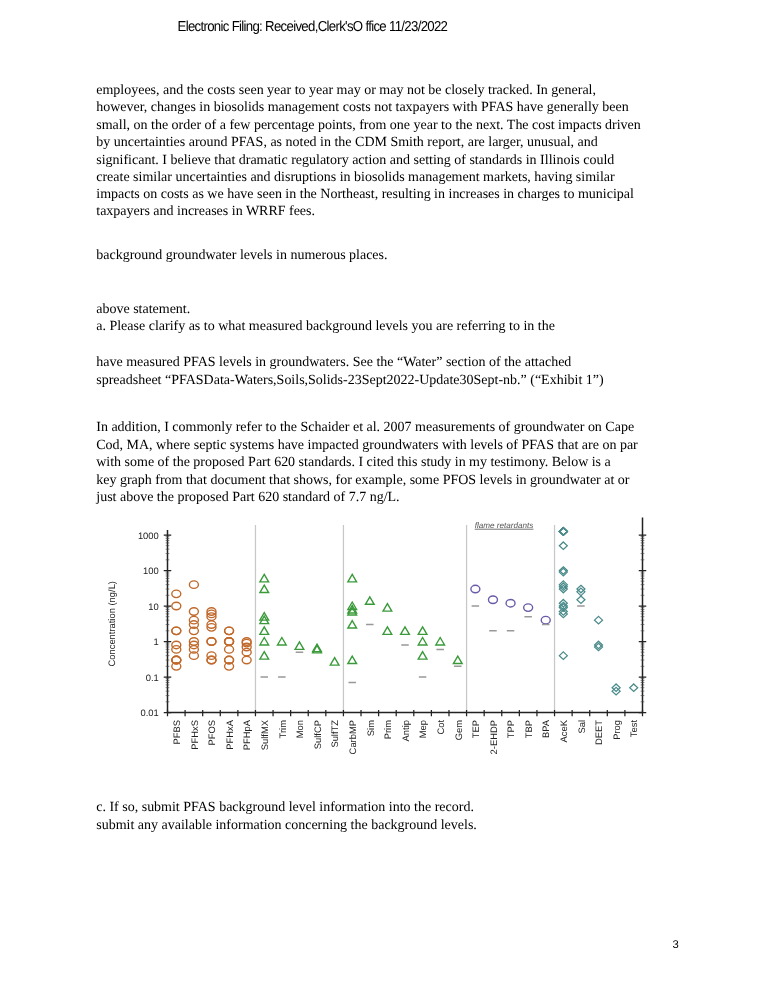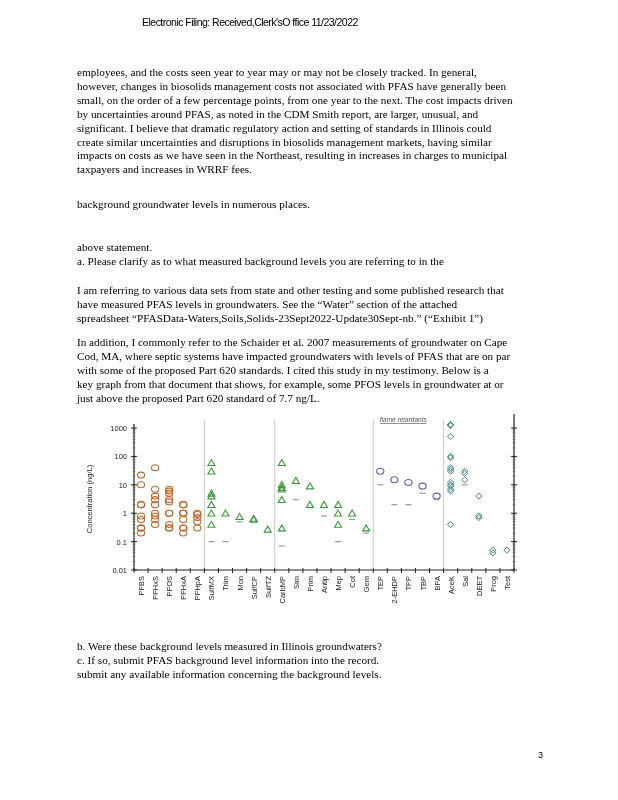--- a/index.html
+++ b/index.html
@@ -27,54 +27,52 @@
 </head>
 <body>
 
 <div class="header">
   <span>Electronic Filing: Received,Clerk'sO ffice 11/23/2022</span>
 </div>
 
 <div class="page">
   <div class="para" style="top:66px">
     <div>employees, and the costs seen year to year may or may not be closely tracked. In general,</div>
-    <div>however, changes in biosolids management costs not associated with PFAS have generally been</div>
+    <div>however, changes in biosolids management costs not taxpayers with PFAS have generally been</div>
     <div>small, on the order of a few percentage points, from one year to the next. The cost impacts driven</div>
     <div>by uncertainties around PFAS, as noted in the CDM Smith report, are larger, unusual, and</div>
     <div>significant. I believe that dramatic regulatory action and setting of standards in Illinois could</div>
     <div>create similar uncertainties and disruptions in biosolids management markets, having similar</div>
     <div>impacts on costs as we have seen in the Northeast, resulting in increases in charges to municipal</div>
     <div>taxpayers and increases in WRRF fees.</div>
   </div>
 
   <div class="para" style="top:198px">
     <div>background groundwater levels in numerous places.</div>
   </div>
 
   <div class="para" style="top:241px">
     <div>above statement.</div>
     <div>a. Please clarify as to what measured background levels you are referring to in the</div>
   </div>
 
   <div class="para" style="top:284px">
-    <div>I am referring to various data sets from state and other testing and some published research that</div>
     <div>have measured PFAS levels in groundwaters.  See the “Water” section of the attached</div>
     <div>spreadsheet “PFASData-Waters,Soils,Solids-23Sept2022-Update30Sept-nb.” (“Exhibit 1”)</div>
   </div>
 
   <div class="para" style="top:336px">
     <div>In addition, I commonly refer to the Schaider et al. 2007 measurements of groundwater on Cape</div>
     <div>Cod, MA, where septic systems have impacted groundwaters with levels of PFAS that are on par</div>
     <div>with some of the proposed Part 620 standards.  I cited this study in my testimony.  Below is a</div>
     <div>key graph from that document that shows, for example, some PFOS levels in groundwater at or</div>
     <div>just above the proposed Part 620 standard of 7.7 ng/L.</div>
   </div>
 
   <div class="para" style="top:640px">
-    <div>b. Were these background levels measured in Illinois groundwaters?</div>
     <div>c. If so, submit PFAS background level information into the record.</div>
     <div>submit any available information concerning the background levels.</div>
   </div>
 </div>
 
 <div class="chart">
   <svg id="chart-svg" width="480" height="215">
       <line x1="74" y1="12" x2="74" y2="158" stroke="#222" stroke-width="1.2"></line>
       <line x1="454" y1="2" x2="454" y2="158" stroke="#222" stroke-width="1.2"></line>
       <line x1="74" y1="158" x2="454" y2="158" stroke="#222" stroke-width="1.2"></line>

